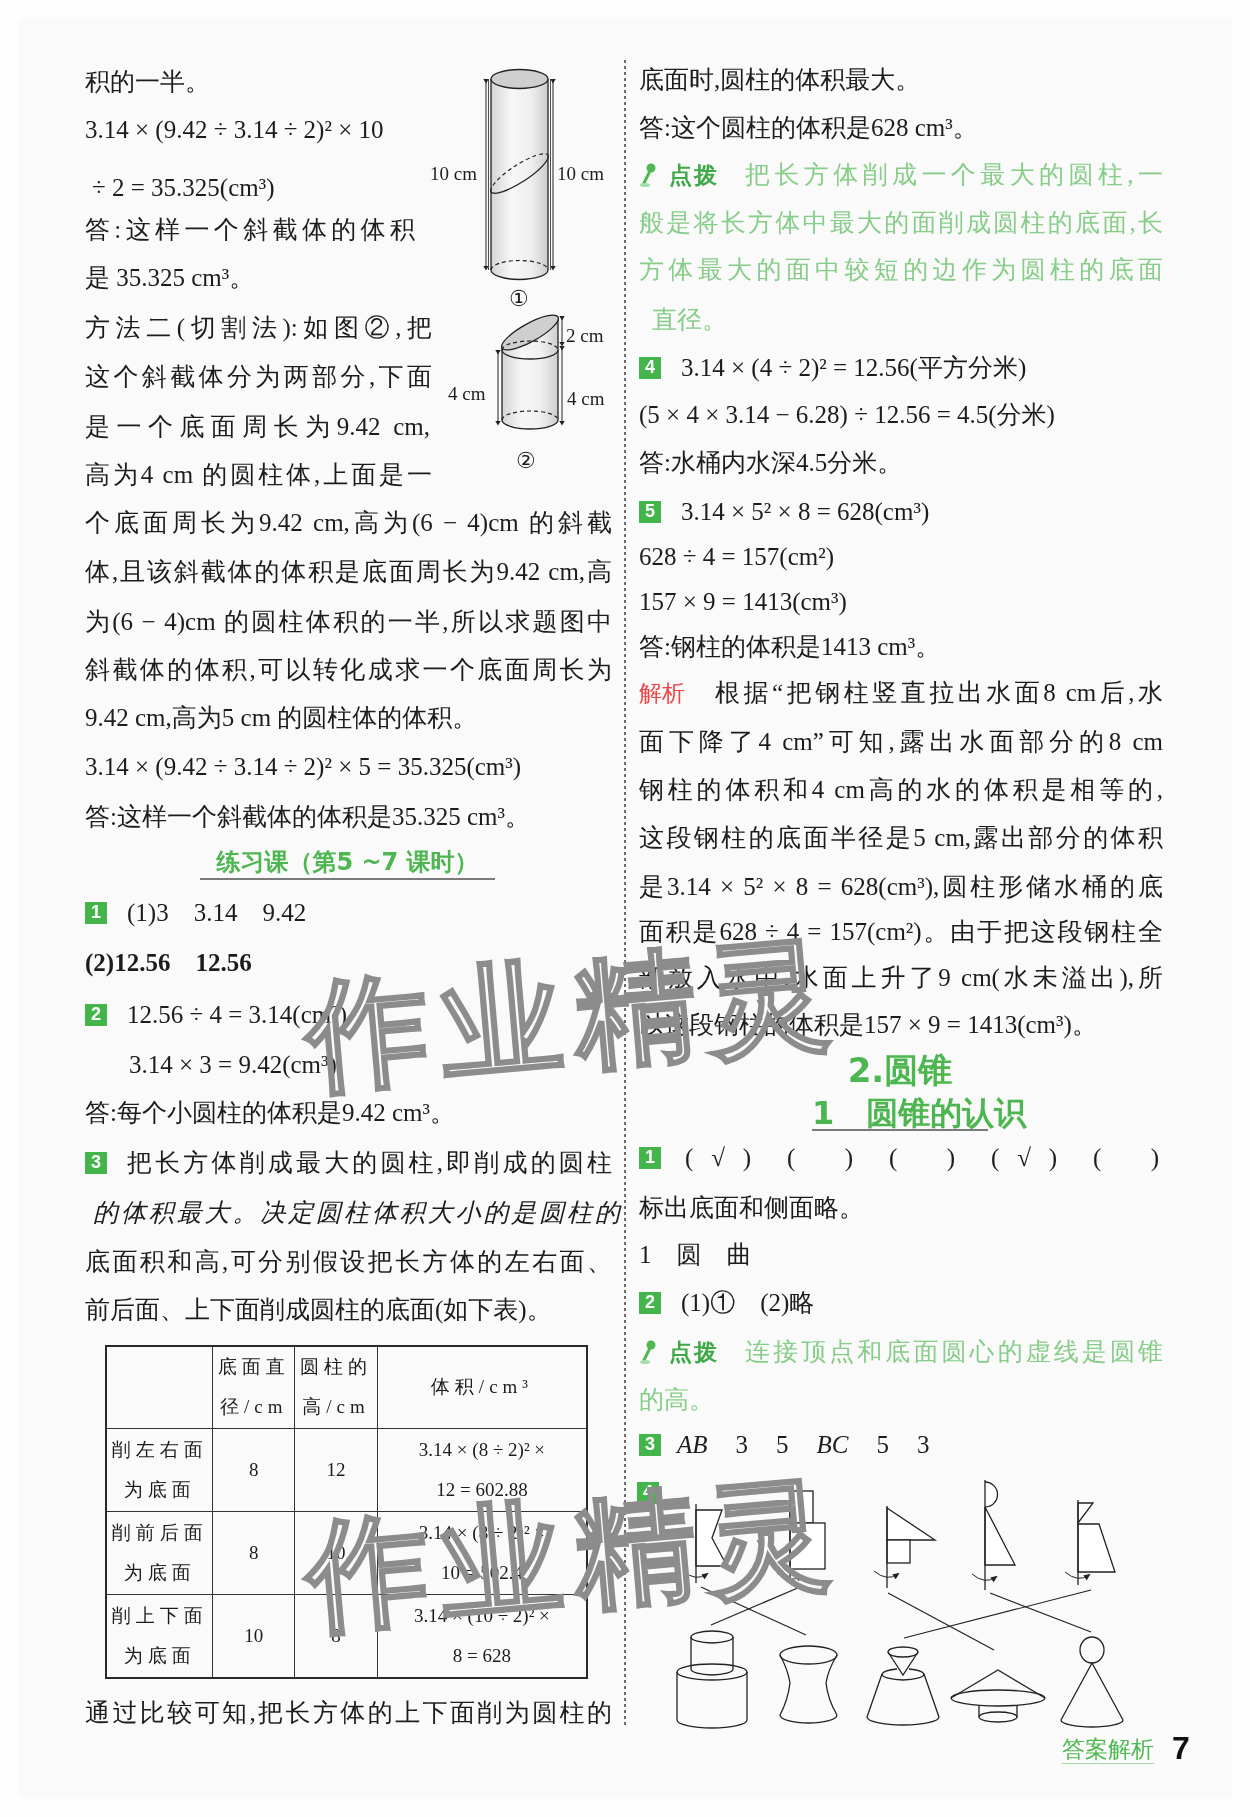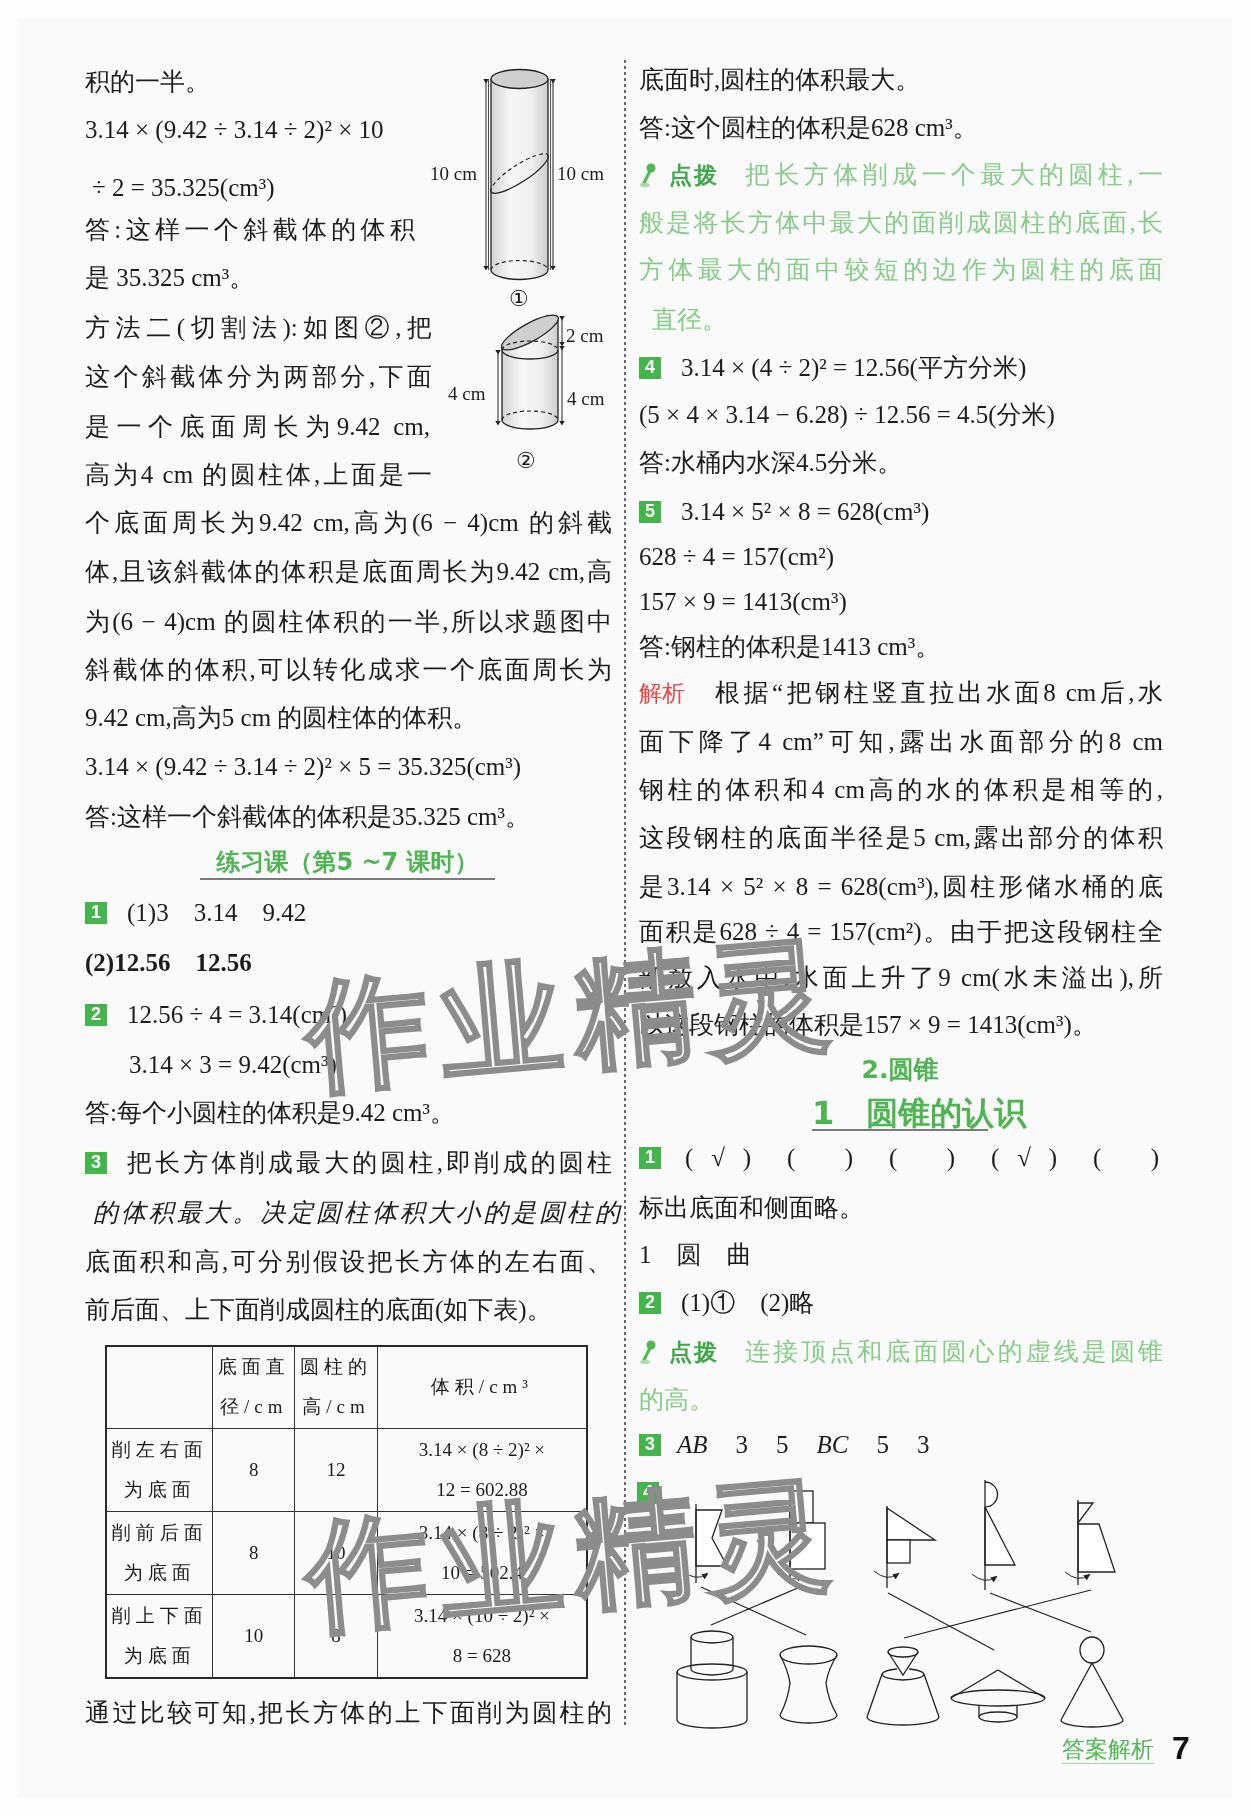--- a/index.html
+++ b/index.html
@@ -266,21 +266,21 @@
   <span class="fill j">根据“把钢柱竖直拉出水面8 cm后,水</span>
 </div>
 <div class="ln j" style="left:639px;top:726px;width:524px;">面下降了4 cm”可知,露出水面部分的8 cm</div>
 <div class="ln j" style="left:639px;top:774px;width:524px;">钢柱的体积和4 cm高的水的体积是相等的,</div>
 <div class="ln j" style="left:639px;top:822px;width:524px;">这段钢柱的底面半径是5 cm,露出部分的体积</div>
 <div class="ln j" style="left:639px;top:871px;width:524px;">是3.14 × 5² × 8 = 628(cm³),圆柱形储水桶的底</div>
 <div class="ln j" style="left:639px;top:916px;width:524px;">面积是628 ÷ 4 = 157(cm²)。由于把这段钢柱全</div>
 <div class="ln j" style="left:639px;top:962px;width:524px;">部放入水中,水面上升了9 cm(水未溢出),所</div>
 <div class="ln" style="left:639px;top:1009px;">以这段钢柱的体积是157 × 9 = 1413(cm³)。</div>
 
-<div class="heading" style="left:820px;top:1053px;width:160px;font-size:25px;line-height:34px;">2.圆锥</div>
+<div class="heading" style="left:820px;top:1053px;width:160px;font-size:34px;line-height:34px;">2.圆锥</div>
 <div class="heading under" style="left:812px;top:1097px;width:176px;font-size:32px;line-height:32px;font-weight:bold;">1　圆锥的认识</div>
 
 <div class="ln row" style="left:639px;top:1142px;">
   <span class="badge" style="margin-right:24px;">1</span>
   <span class="chk">
       <span>(</span>
       <span>√</span>
       <span>)</span>
     </span>
   <span class="chk">

